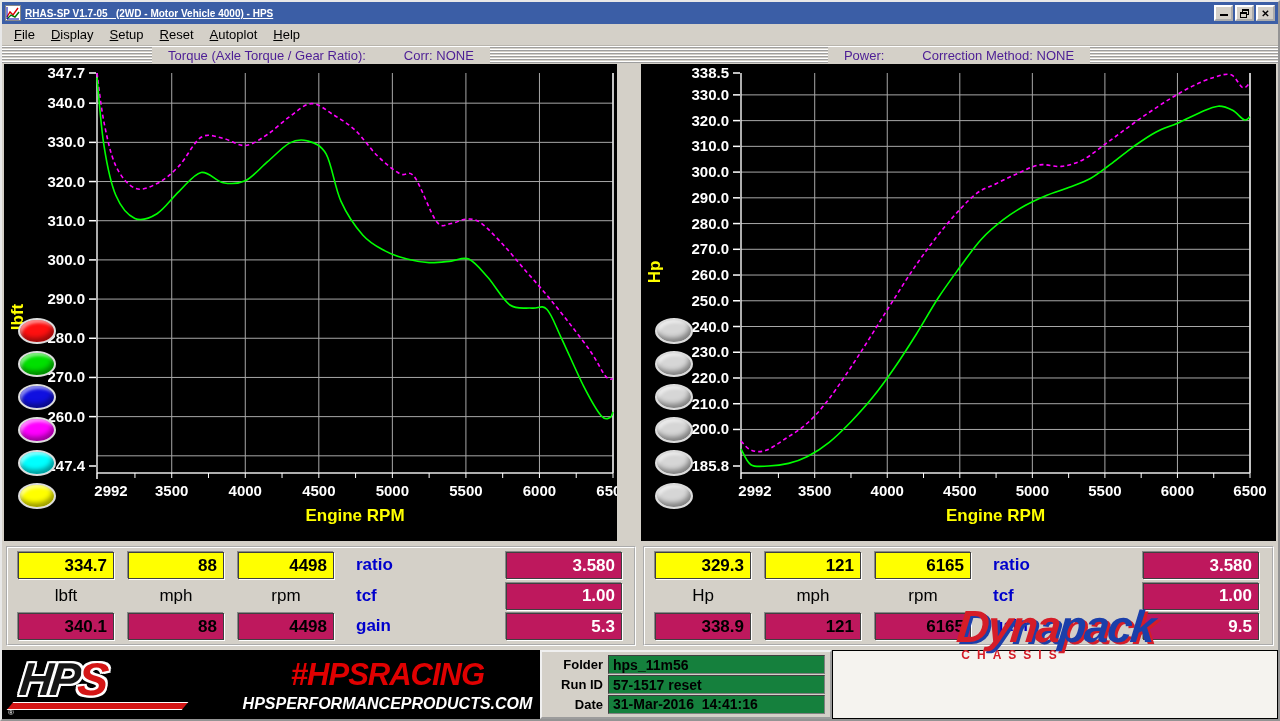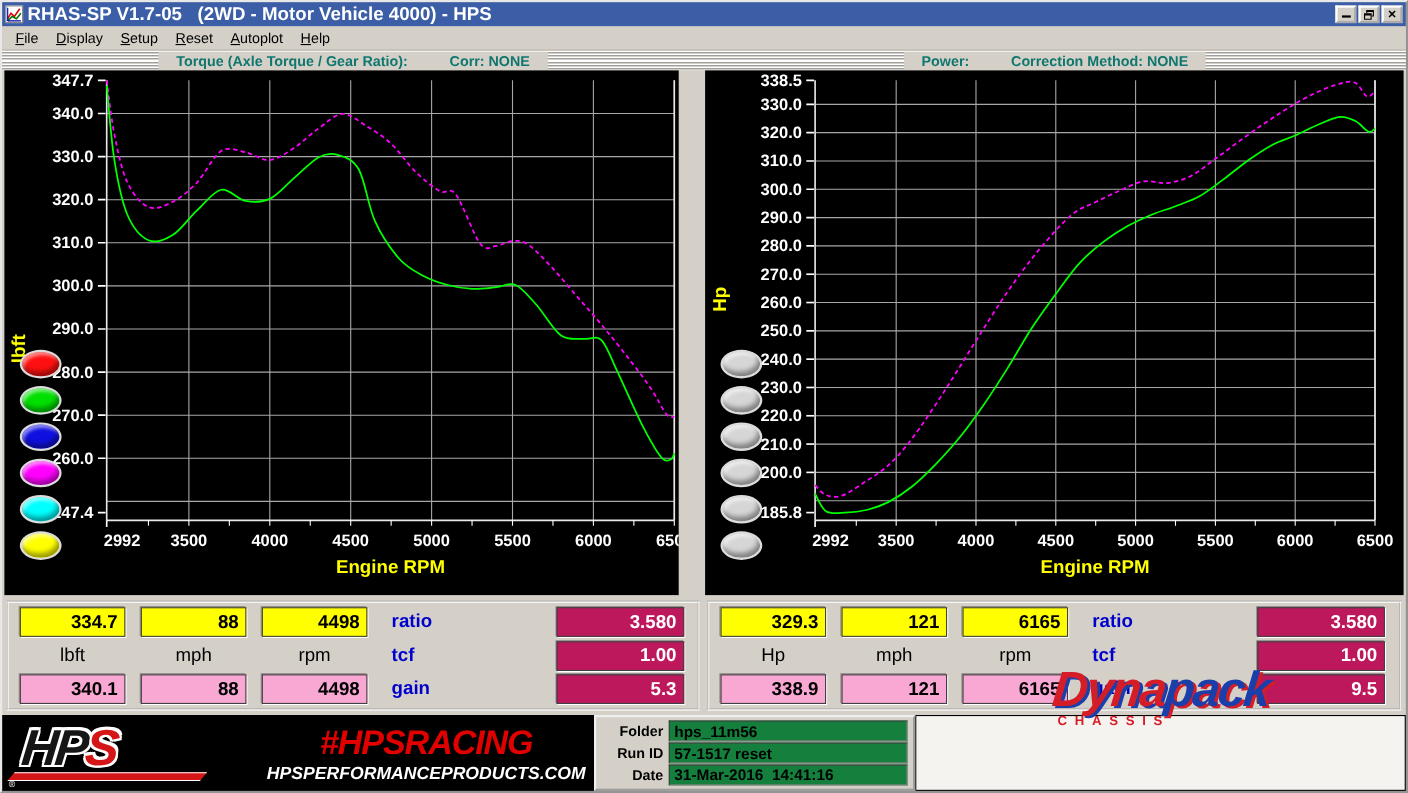--- a/index.html
+++ b/index.html
@@ -4,41 +4,41 @@
 <style>
   * { box-sizing: border-box; margin: 0; padding: 0; }
   html,body { width:1280px; height:721px; overflow:hidden; font-family:"Liberation Sans",sans-serif; background:#808080;}
   .window{position:absolute; inset:0; background:#d4d0c8; border:2px outset #e8e8e8;}
   .app{position:relative; width:1276px; height:717px;}
 
   
   .titlebar{position:absolute; top:0; left:0; right:0; height:22px; background:#3b5ea6;
     display:flex; align-items:center; padding:0 3px; color:#fff;}
   .title-icon{width:16px; height:16px; margin-right:4px; background:#fff; border:1px solid #888; flex:none;}
-  .title-text{font-size:17px; font-weight:bold; white-space:pre;}
+  .title-text{font-size:10px; font-weight:bold; white-space:pre;text-decoration:underline;}
   .tb-buttons{margin-left:auto; display:flex; gap:2px;}
   .tb-btn{width:19px; height:16px; background:#d4d0c8; border:2px outset #fff;
     display:flex; align-items:center; justify-content:center; font-size:10px; font-weight:bold; color:#000;}
   .glyph-min{width:8px; height:7px; border-bottom:2px solid #000; margin-top:-2px;}
   .glyph-restore{position:relative; width:9px; height:9px;}
   .glyph-restore .r1{position:absolute; top:0; right:0; width:7px; height:6px; border:1px solid #000; border-top-width:2px;}
   .glyph-restore .r2{position:absolute; bottom:0; left:0; width:7px; height:6px; border:1px solid #000; border-top-width:2px; background:#d4d0c8;}
 
   
   .menubar{position:absolute; top:22px; left:0; right:0; height:22px; background:#d4d0c8;
     display:flex; align-items:center; padding-left:4px; font-size:13px; color:#000;
     border-bottom:1px solid #b8b4ac;}
   .menu-item{padding:3px 8px;}
 
   
   .header-strip{position:absolute; top:44px; left:0; right:0; height:18px;
     background:repeating-linear-gradient(to bottom,#ffffff 0 1px,#9e9e9e 1px 2px,#d4d0c8 2px 3px);
     display:flex;}
   .header-half{flex:1; display:flex; align-items:center; justify-content:center;}
-  .header-box{background:#d4d0c8; padding:1px 16px; font-size:13px; font-weight:bold; color:#0f766e; white-space:pre;}
+  .header-box{background:#d4d0c8; padding:1px 16px; font-size:13px; font-weight:normal; color:#4c1d95; white-space:pre;}
   .header-box .gap{display:inline-block; width:38px;}
 
   
   .charts-row{position:absolute; top:62px; left:0; right:0; height:477px; background:#d4d0c8;}
   .chart-panel{position:absolute; top:0; height:477px; background:#000;}
   #torque-panel{left:2px;  width:613px;}
   #power-panel {left:639px; width:635px;}
   .chart-panel svg{position:absolute; inset:0;}
   .unit-label{position:absolute; left:-6px; color:#ffff00; font-weight:bold; font-size:17px;
     width:40px; text-align:center; transform:rotate(-90deg);}
@@ -50,21 +50,21 @@
 
   
   .data-panel{position:absolute; top:544px; height:100px; background:#d4d0c8; border:2px groove #ffffff;}
   #left-data-panel {left:4px;   width:630px;}
   #right-data-panel{left:641px; width:631px;}
   .val-box{position:absolute; height:27px; width:96px; border:1px solid #404040;
     box-shadow:1px 1px 0 #ffffff, -1px -1px 0 #888888;
     font-size:17px; font-weight:bold; color:#000;
     display:flex; align-items:center; justify-content:flex-end; padding-right:6px;}
   .val-yellow{background:#ffff00;}
-  .val-green{background:#f9a8d4;padding-left:19px;}
+  .val-green{background:#be185d;padding-left:19px;}
   .val-blue{background:#be185d; color:#fff; width:116px;}
   .unit-lab{position:absolute; width:96px; font-size:17px; color:#000; text-align:center;}
   .param-lab{position:absolute; font-size:17px; font-weight:bold; color:#0000cc;}
 
   
   .banner{position:absolute; top:648px; left:0; width:1276px; height:69px; background:#000; display:flex;}
   .hps-logo{width:200px; position:relative; flex:none;}
   .hps-text{position:absolute; top:2px; left:18px; font-style:italic; font-weight:900; font-size:46px;
     letter-spacing:-3px; transform:skewX(-6deg); color:#161616;
     text-shadow:-2px 0 0 #fff, 2px 0 0 #fff, 0 -2px 0 #fff, 0 2px 0 #fff, -2px -2px 0 #fff, 2px 2px 0 #fff, -2px 2px 0 #fff, 2px -2px 0 #fff;}

